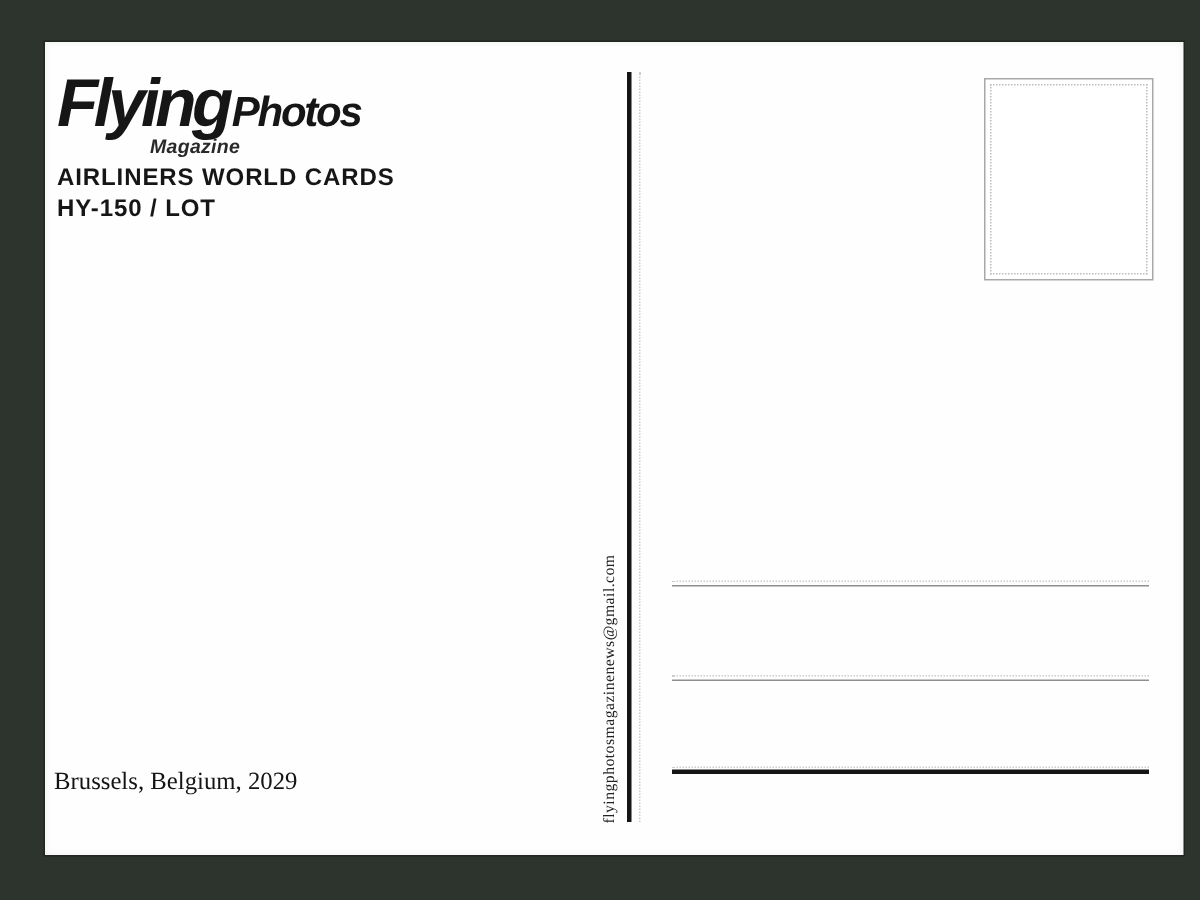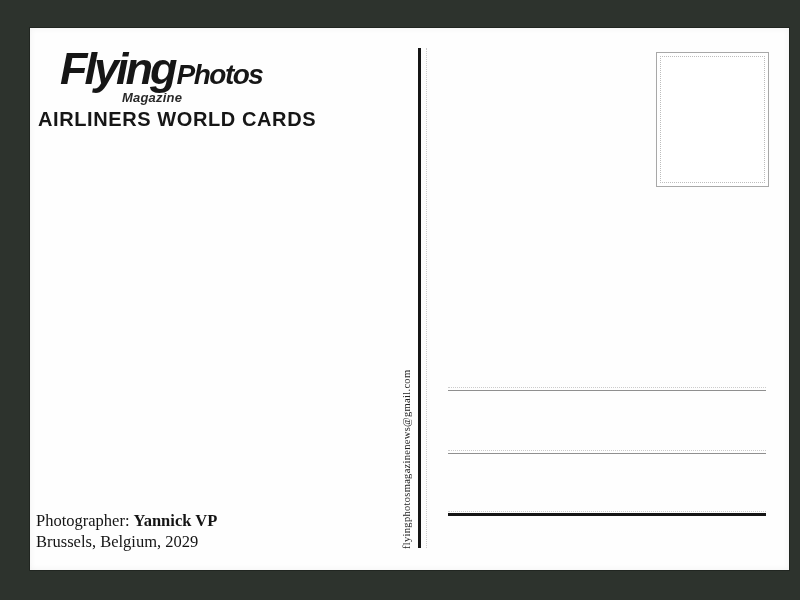--- a/index.html
+++ b/index.html
@@ -16,38 +16,38 @@
   html,body{width:800px;height:600px;overflow:hidden;}
   body{background:var(--frame-bg);position:relative;font-family:"Liberation Sans",sans-serif;}
 
   .card{
     position:absolute;left:30px;top:28px;width:759px;height:542px;
     background:var(--card-bg);
     box-shadow:0 0 0 1px rgba(0,0,0,0.25), inset 0 0 6px rgba(0,0,0,0.06);
   }
 
   
-  .logo{position:absolute;left:8px;top:18px;white-space:nowrap;color:var(--ink);margin-left:22px;}
+  .logo{position:absolute;left:8px;top:18px;white-space:nowrap;color:var(--ink);}
   .logo-flying{
     font-size:45px;font-weight:bold;font-style:italic;
     letter-spacing:-3px;line-height:1;display:inline-block;
   }
   .logo-photos{
     font-size:28px;font-weight:bold;font-style:italic;
     letter-spacing:-1.5px;display:inline-block;margin-left:2px;
   }
   .logo-magazine{
     position:absolute;left:62px;top:44px;
     font-size:13px;font-style:italic;font-weight:bold;color:#2a2a2a;
     letter-spacing:0.2px;
   }
 
   
   .titles{position:absolute;left:8px;top:81px;color:var(--ink);}
-  .title-line{font-size:20px;line-height:20.5px;letter-spacing:0.6px;}
+  .title-line{font-size:16px;line-height:20.5px;letter-spacing:0.6px;}
   .title-line.bold{font-weight:bold;}
 
   
   .divider-solid{
     position:absolute;left:388px;top:20px;width:3px;height:500px;
     background:var(--line-thick);
   }
   .divider-dotted{
     position:absolute;left:396px;top:20px;width:0;height:500px;
     border-left:1px dotted var(--line-dotted);
@@ -97,33 +97,33 @@
 
 <div class="card">
 
   <div class="logo">
     <span class="logo-flying">Flying</span><span class="logo-photos">Photos</span>
     <span class="logo-magazine">Magazine</span>
   </div>
 
   <div class="titles">
     <div class="title-line bold">AIRLINERS WORLD CARDS</div>
+    <div class="title-line bold">HY-150 / LOT</div>
   </div>
 
   <div class="divider-solid"></div>
   <div class="divider-dotted"></div>
 
   <div class="email">flyingphotosmagazinenews@gmail.com</div>
 
   <div class="stamp">
     <div class="stamp-inner"></div>
   </div>
 
   <div class="addr-line l1"></div>
   <div class="addr-line l2"></div>
   <div class="addr-line thick l3"></div>
 
   <div class="footer">
-    <div><span>Photographer: </span><span class="bold-serif">Yannick VP</span></div>
     <div>Brussels, Belgium, 2029</div>
   </div>
 
 </div>
 
 </body></html>

